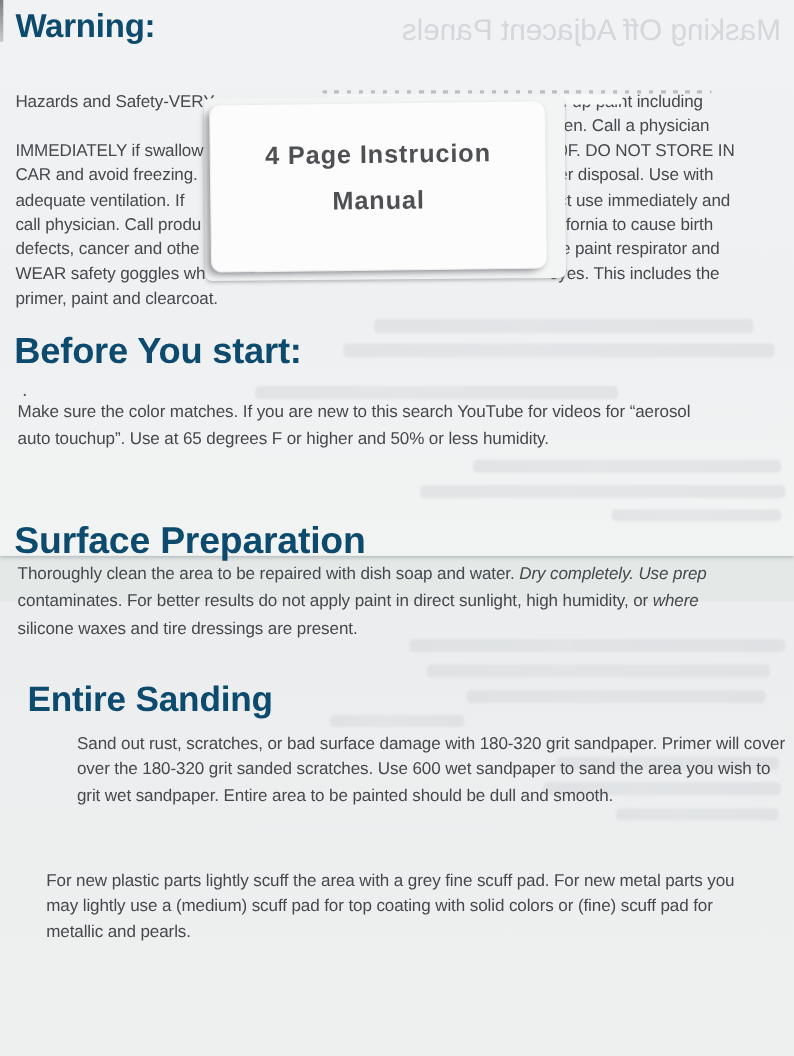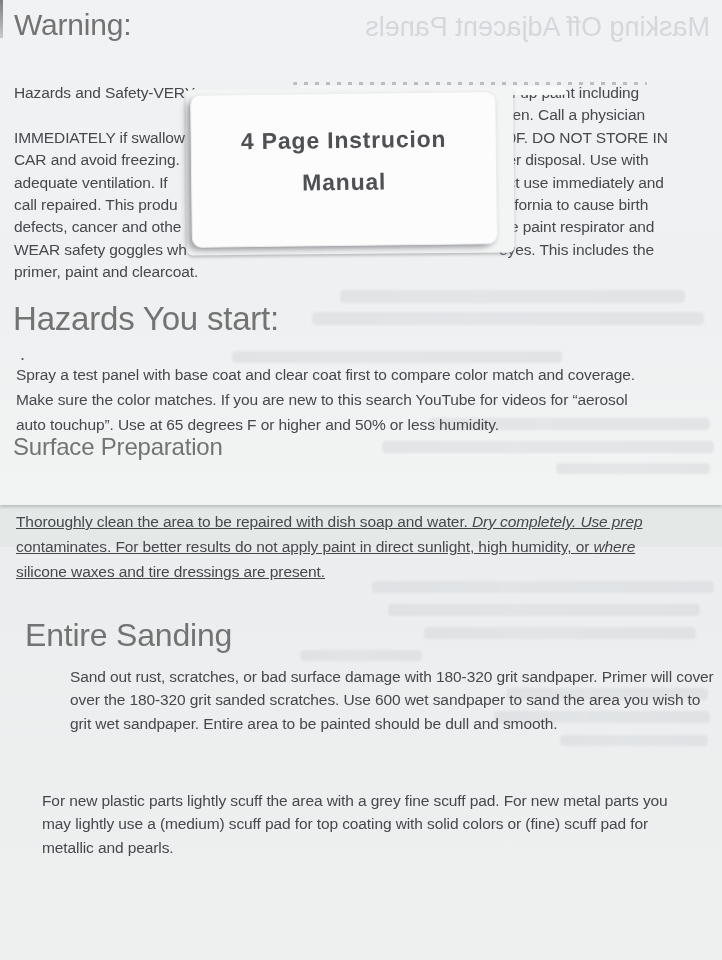--- a/index.html
+++ b/index.html
@@ -18,37 +18,37 @@
     background:linear-gradient(180deg,#7c7f82,#c7c9cb);}
 
   
   .ghost-h{position:absolute;left:330px;top:12px;width:380px;
     font-size:27px;color:#d3d6da;transform:scaleX(-1);
     filter:blur(.7px);opacity:.95;white-space:nowrap;}
   .g-strip{position:absolute;border-radius:4px;filter:blur(1.2px);opacity:.55;
     background:linear-gradient(90deg,#d6d9dc 0%,#dadde0 40%,#d6d9dc 100%);}
 
   
-  .h{position:absolute;color:#737373;letter-spacing:-.2px;white-space:nowrap;}
+  .h{position:absolute;color:#0c4a6e;letter-spacing:-.2px;white-space:nowrap;font-weight:bold;}
   #warning-h{left:14px;top:8px;font-size:30px;}
   #before-h{left:13px;top:300px;font-size:33px;}
-  #surface-h{left:13px;top:433px;font-size:24px;}
+  #surface-h{left:13px;top:473px;font-size:34px;}
   #sanding-h{left:25px;top:617px;font-size:32px;}
   #stray-dot{position:absolute;left:20px;top:344px;font-size:18px;color:#55585c;}
 
   
   .para{position:absolute;color:#45484d;font-size:15.5px;letter-spacing:-.1px;}
   .para .line{white-space:nowrap;position:relative;}
   #warning-p{left:14px;top:84px;width:700px;}
   #warning-p .line{height:22.4px;}
   #warning-p .rfrag{position:absolute;left:485px;top:0;}
   #before-p{left:16px;top:366px;width:700px;}
   #before-p .line{height:25.2px;}
   #surface-p{left:16px;top:513px;width:700px;}
-  #surface-p .line{height:25.2px;text-decoration:underline;}
+  #surface-p .line{height:25.2px;}
   #sanding-p{left:26px;top:668px;width:696px;}
   #sanding-p .line{height:23.4px;margin-left:44px;}
   #scuff-p{left:42px;top:772px;width:696px;margin-top:20px;}
   #scuff-p .line{height:23.4px;}
   .it{font-style:italic;}
 
   
   #sticker-backing{position:absolute;left:186px;top:88px;width:328px;height:166px;
     background:#f3f4f4;border-radius:6px;transform:rotate(-.5deg);
     box-shadow:0 2px 3px rgba(130,133,136,.45);}
@@ -94,38 +94,37 @@
       <div class="g-strip" style="left: 560px; top: 735px; width: 148px; height: 11px;"></div>
     </div>
 
   <div id="warning-h" class="h">Warning:</div>
   <div id="warning-p" class="para">
       <div class="line"><span>Hazards and Safety-VERY</span><span class="rfrag">ch-up paint including</span></div>
       <div class="line"><span class="rfrag">dren. Call a physician</span></div>
       <div class="line"><span>IMMEDIATELY if swallow</span><span class="rfrag">20F. DO NOT STORE IN</span></div>
       <div class="line"><span>CAR and avoid freezing.</span><span class="rfrag">per disposal. Use with</span></div>
       <div class="line"><span>adequate ventilation. If</span><span class="rfrag">uct use immediately and</span></div>
-      <div class="line"><span>call repaired. This produ</span><span class="rfrag">alifornia to cause birth</span></div>
+      <div class="line"><span>call physician. Call produ</span><span class="rfrag">alifornia to cause birth</span></div>
       <div class="line"><span>defects, cancer and othe</span><span class="rfrag">ive paint respirator and</span></div>
       <div class="line"><span>WEAR safety goggles wh</span><span class="rfrag">eyes. This includes the</span></div>
       <div class="line"><span>primer, paint and clearcoat.</span></div>
     </div>
 
   <div id="perforation"></div>
   <div id="torn-strip"></div>
   <div id="sticker-backing"></div>
   <div id="sticker">
     <div class="t1">4 Page Instrucion</div>
     <div class="t2">Manual</div>
   </div>
 
-  <div id="before-h" class="h">Hazards You start:</div>
+  <div id="before-h" class="h">Before You start:</div>
   <div id="stray-dot">.</div>
   <div id="before-p" class="para">
-      <div class="line">Spray a test panel with base coat and clear coat first to compare color match and coverage.</div>
       <div class="line">Make sure the color matches.  If you are new to this search YouTube for videos for “aerosol</div>
       <div class="line">auto touchup”.  Use at 65 degrees F or higher and 50% or less humidity.</div>
     </div>
 
   <div id="surface-h" class="h">Surface Preparation</div>
   <div id="surface-p" class="para">
       <div class="line"><span>Thoroughly clean the area to be repaired with dish soap and water.  </span><span class="it">Dry completely. Use prep</span></div>
       <div class="line"><span>contaminates. For better results do not apply paint in direct sunlight, high humidity, or </span><span class="it">where</span></div>
       <div class="line"><span>silicone waxes and tire dressings are present.</span></div>
     </div>

